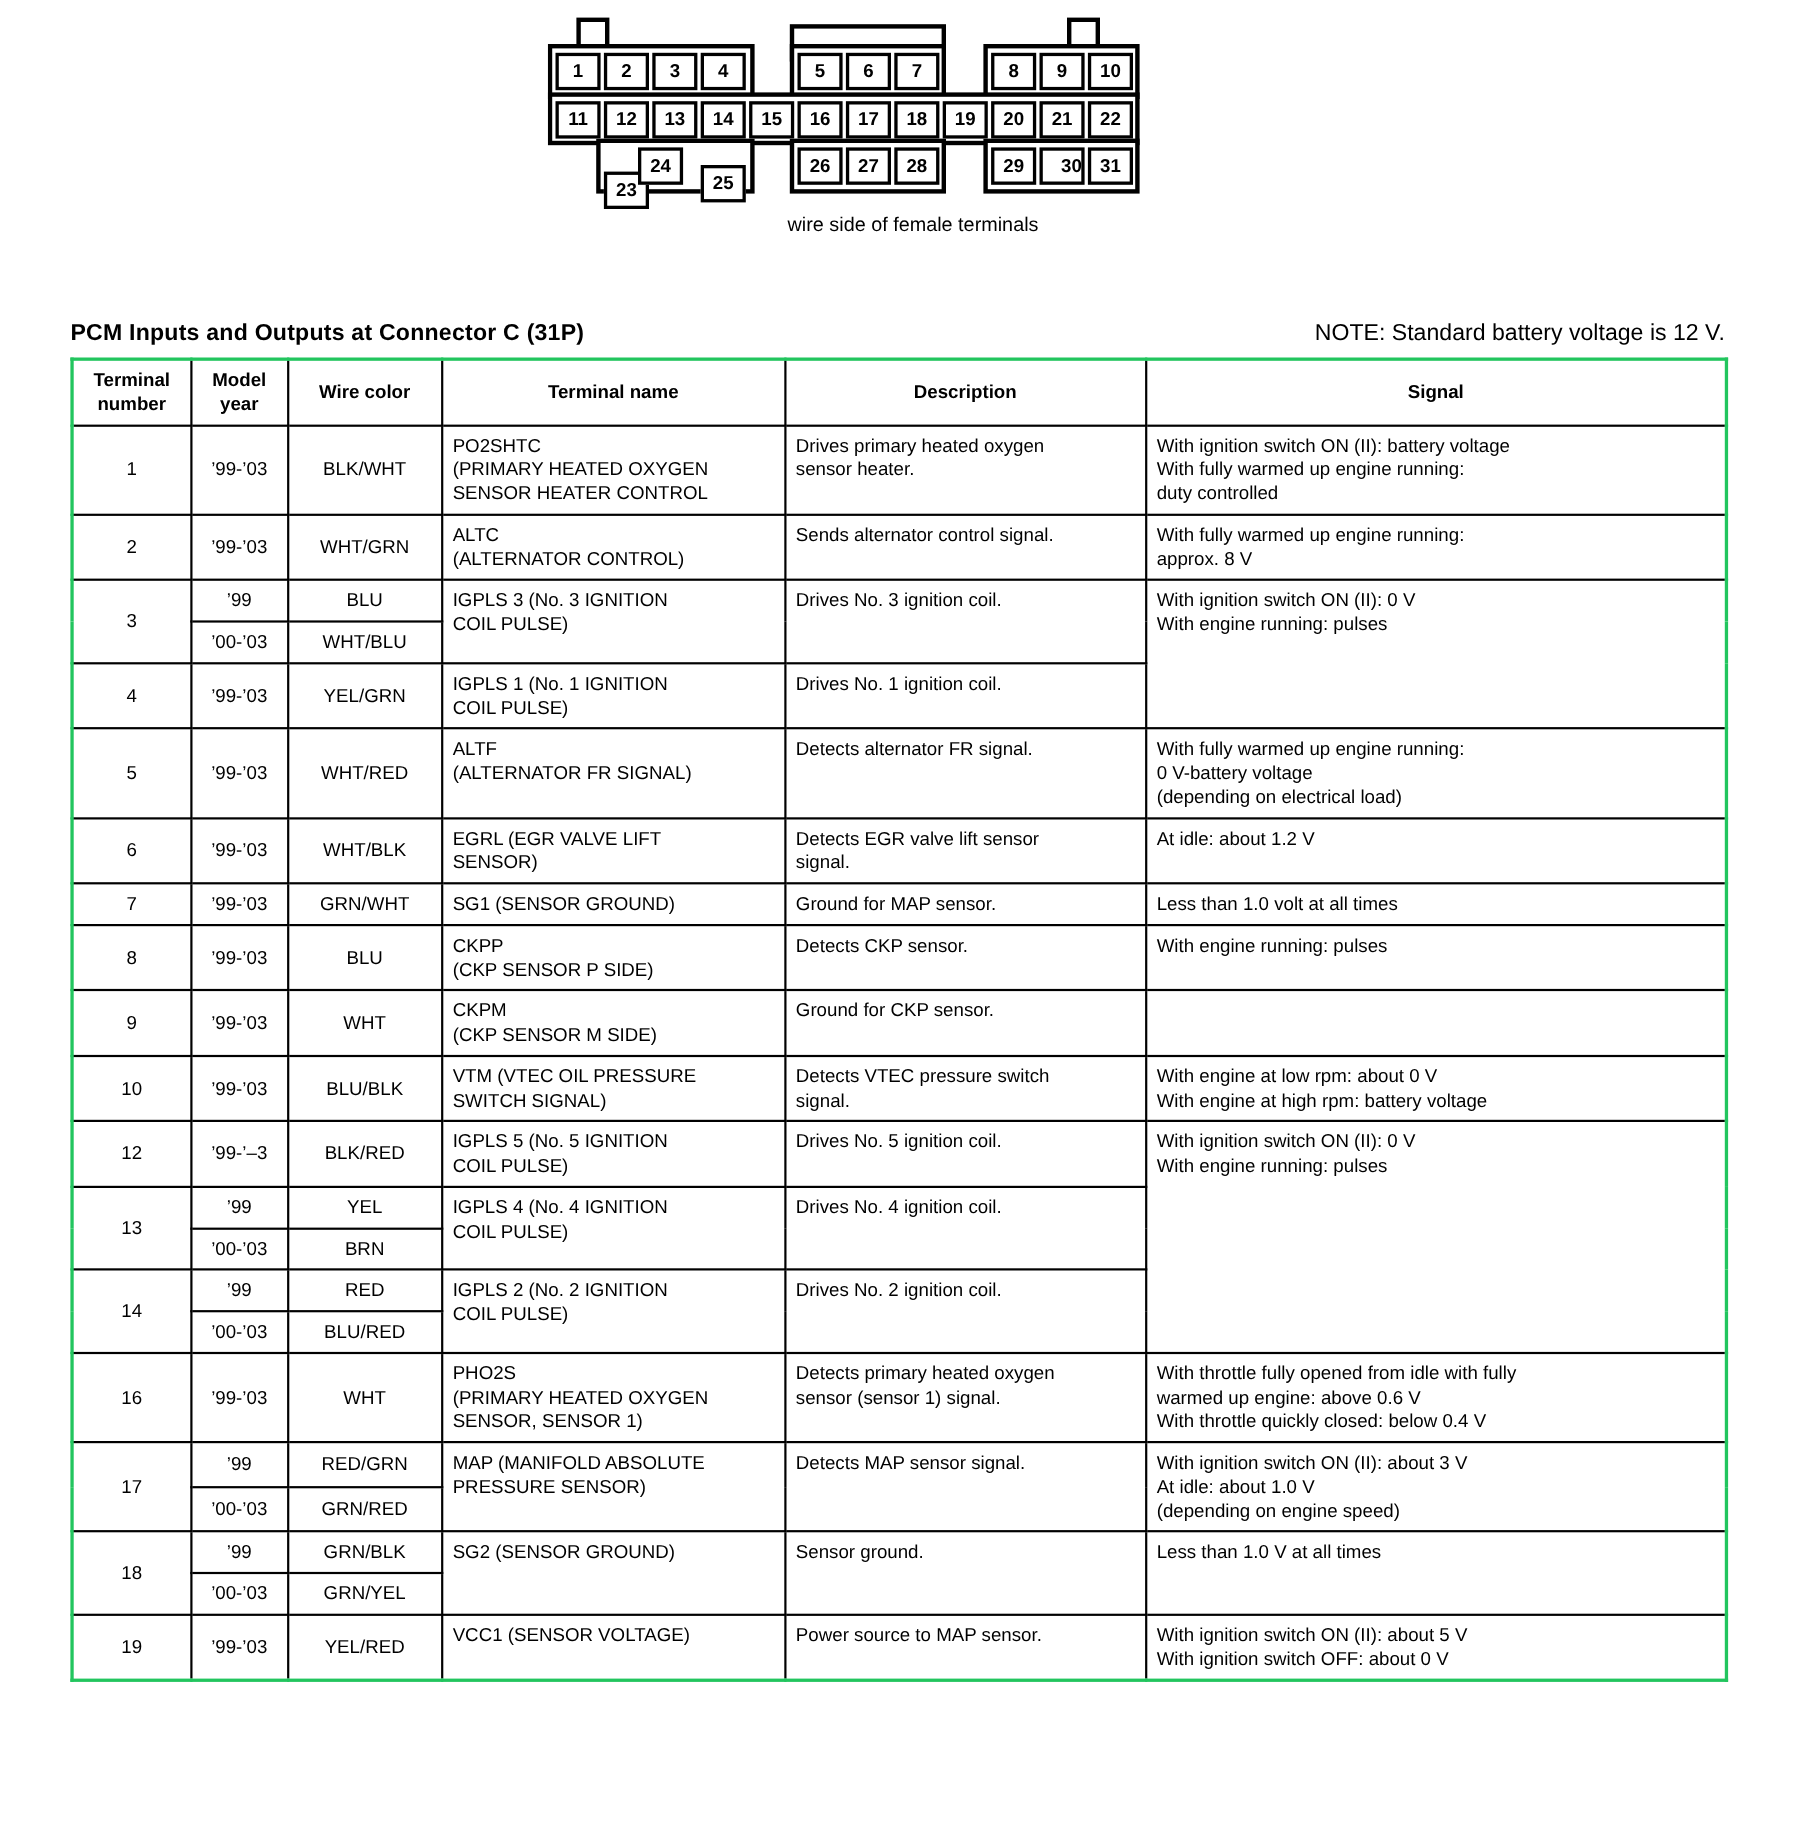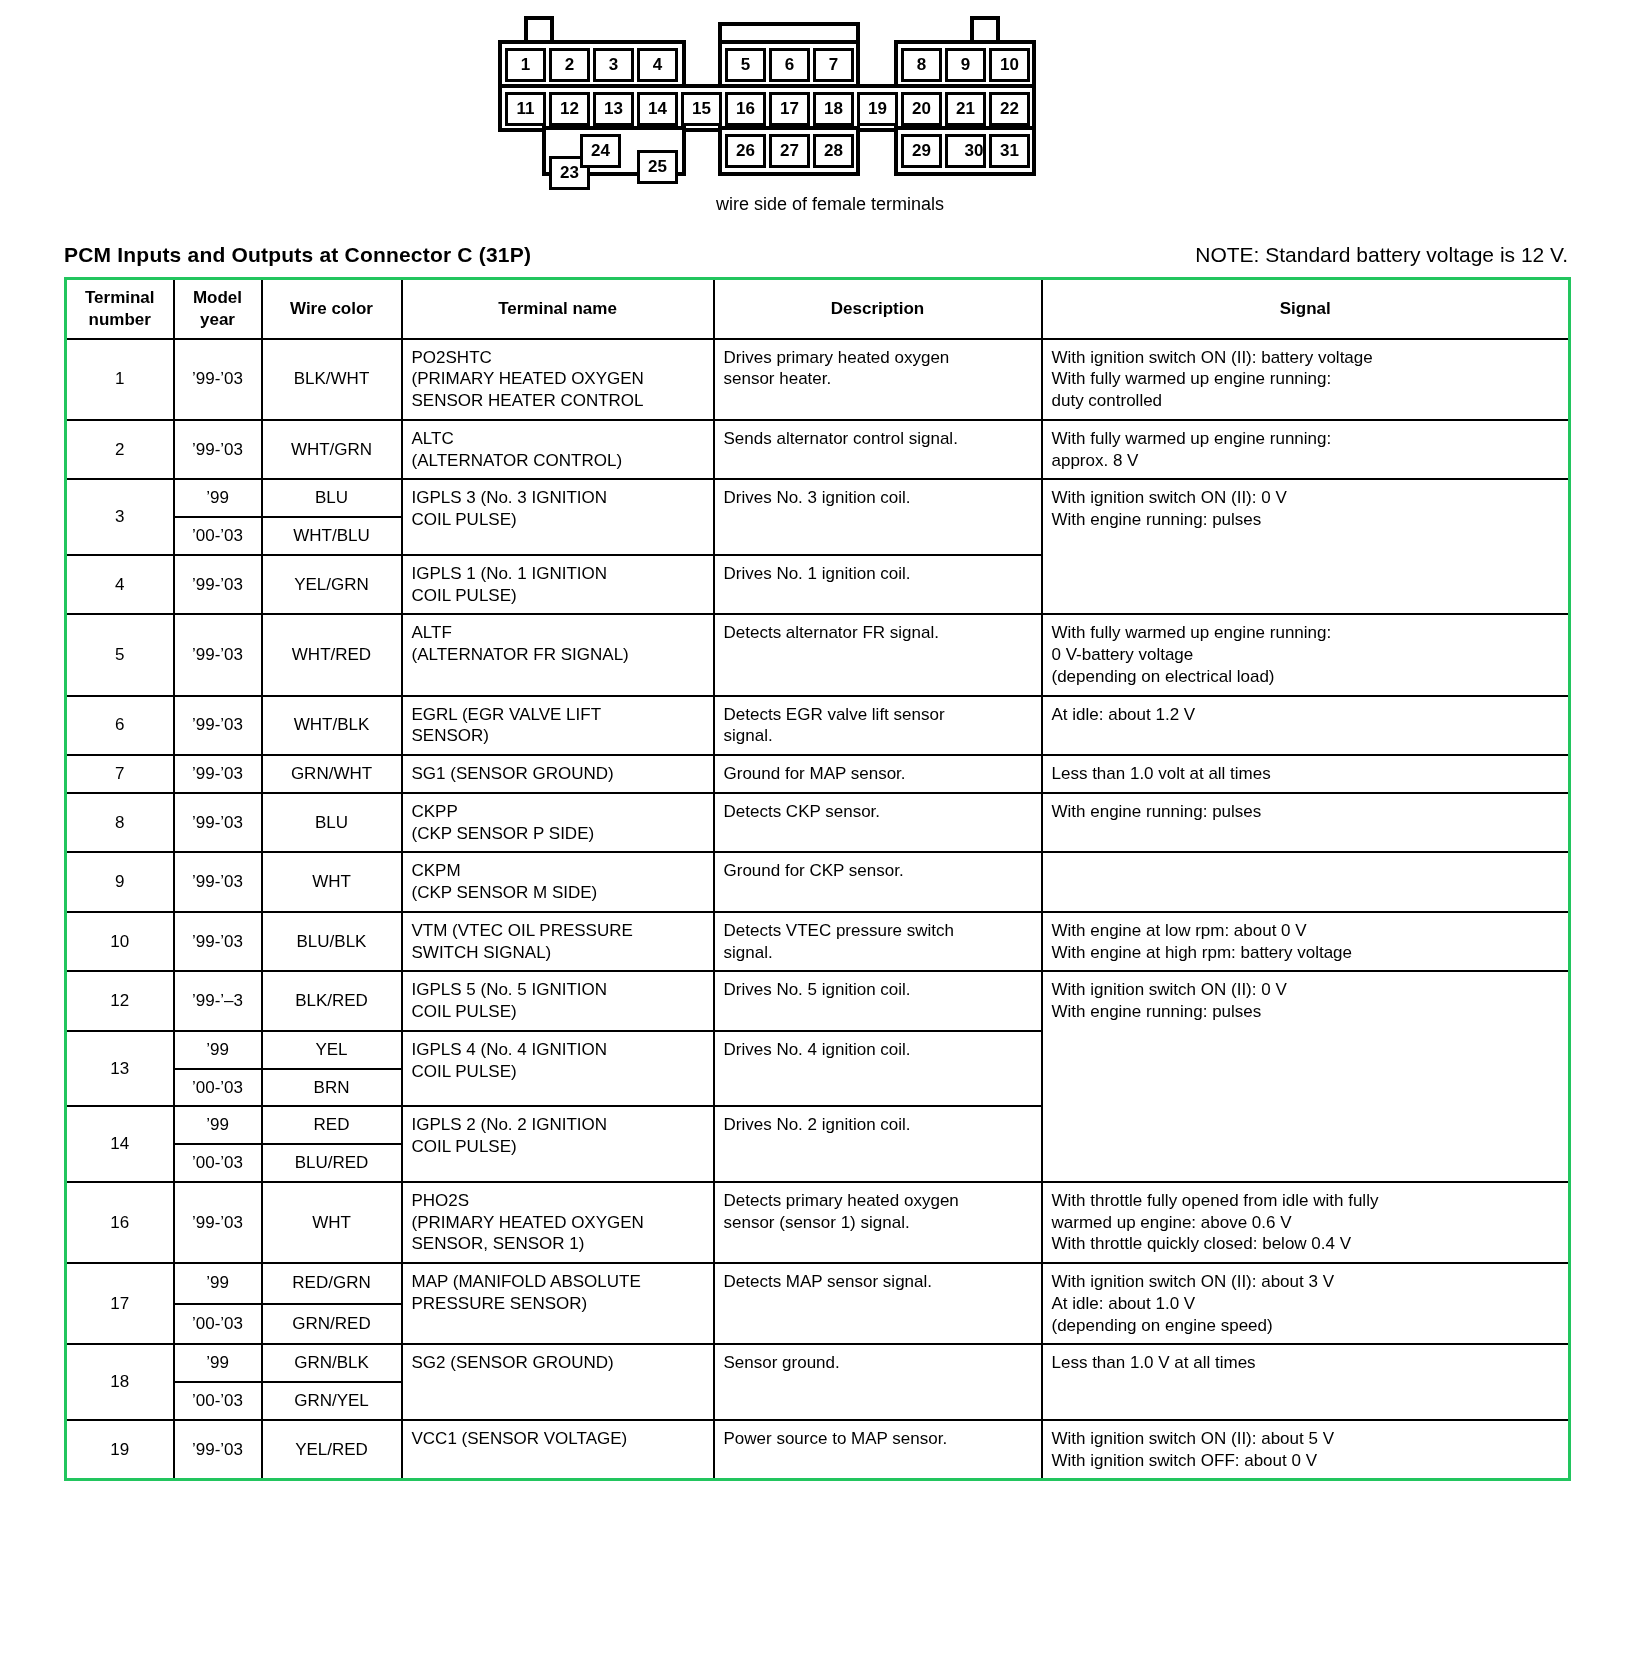--- a/index.html
+++ b/index.html
@@ -24,21 +24,21 @@
   }
   .caption { text-align: center; font-size: 18px; margin-top: 16px; padding-left: 28px; }
 
   
   .title-row {
     display: flex; justify-content: space-between; align-items: baseline;
     margin: 28px 64px 10px 64px;
     gap: 37px;
   }
   .title-row h1 { font-size: 21px; font-weight: bold; letter-spacing: 0.2px; }
-  .note { font-size: 21px; font-weight: normal; }
+  .note { font-size: 21px; font-weight: normal; margin-top: 48px; }
 
   
   table {
     border-collapse: collapse; table-layout: fixed;
     width: 1504px; margin: 0 64px;
     border: 3px solid #22c55e;
   }
   th, td {
     border: 2px solid #000;
     font-size: 17px; line-height: 1.28;

